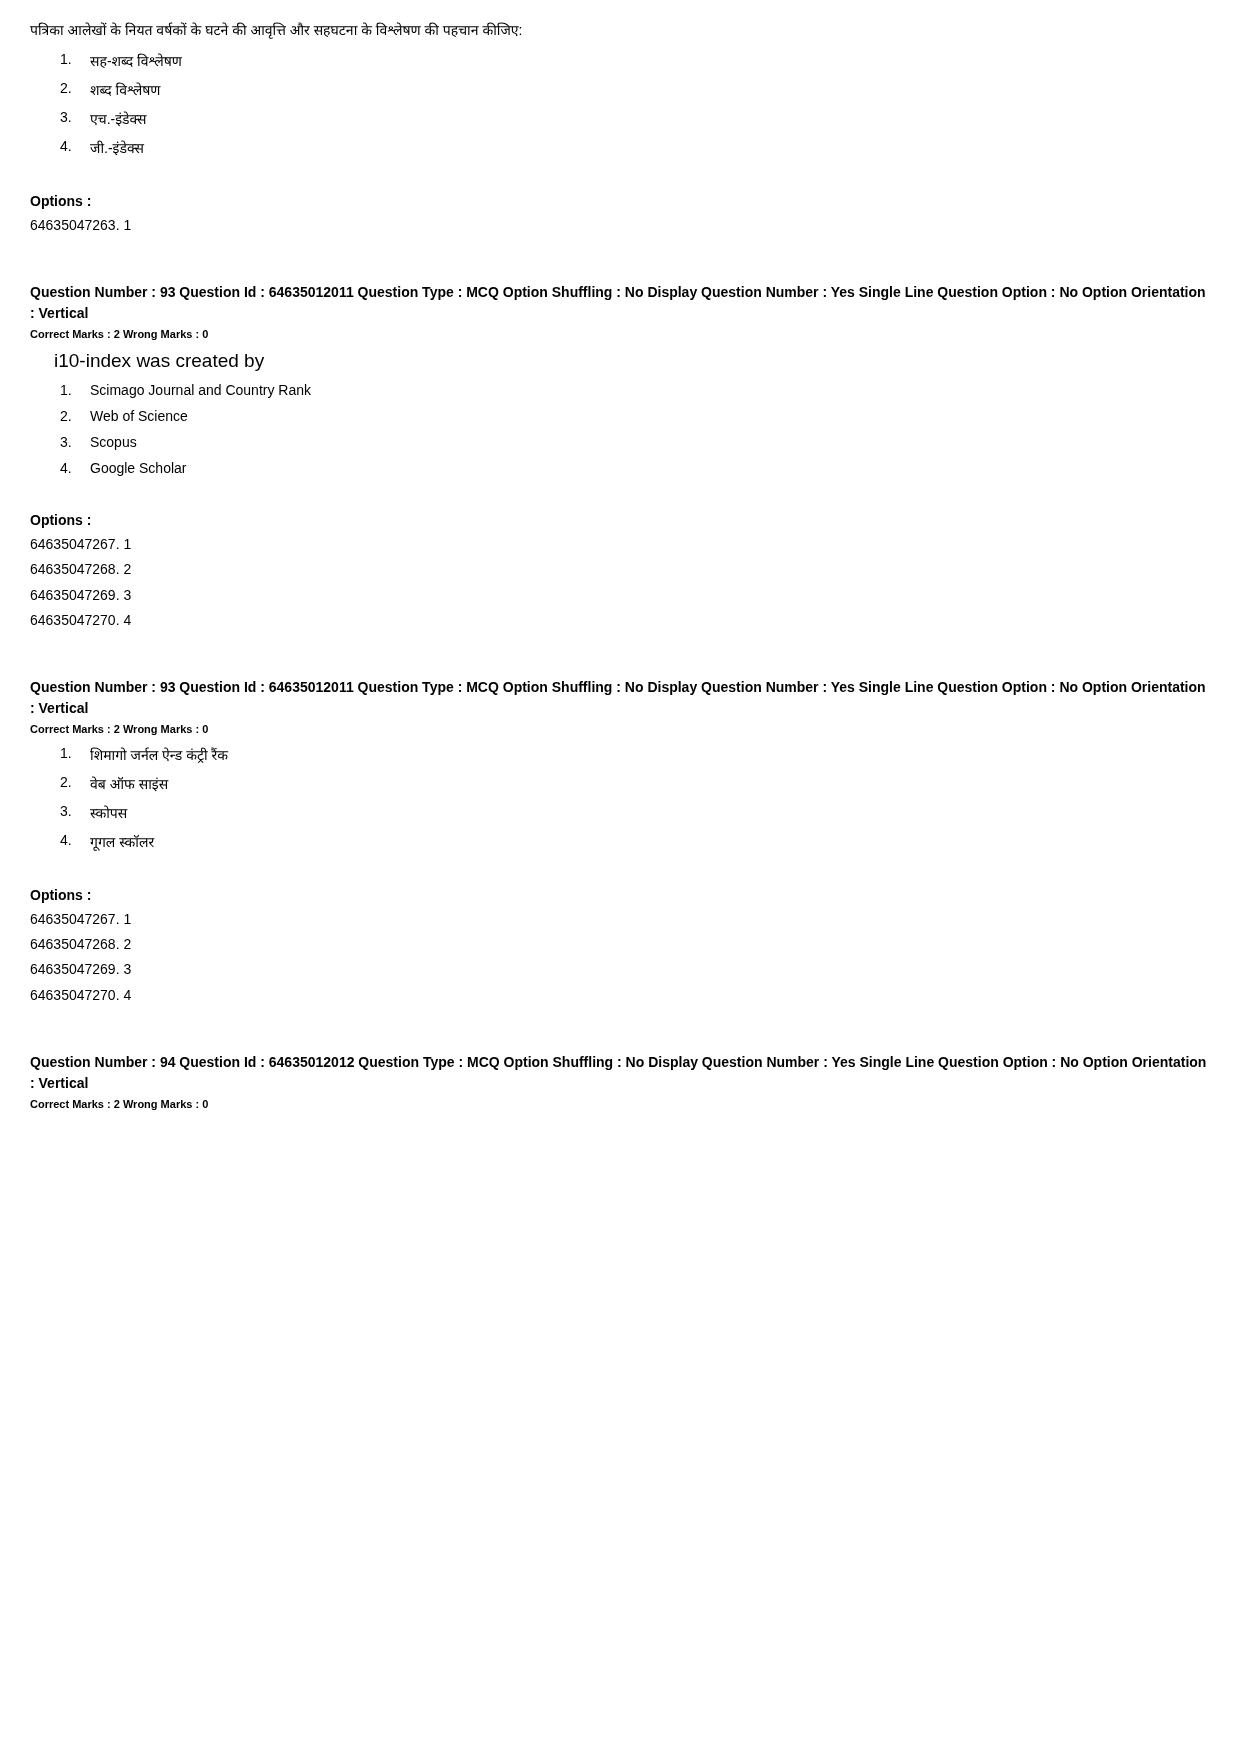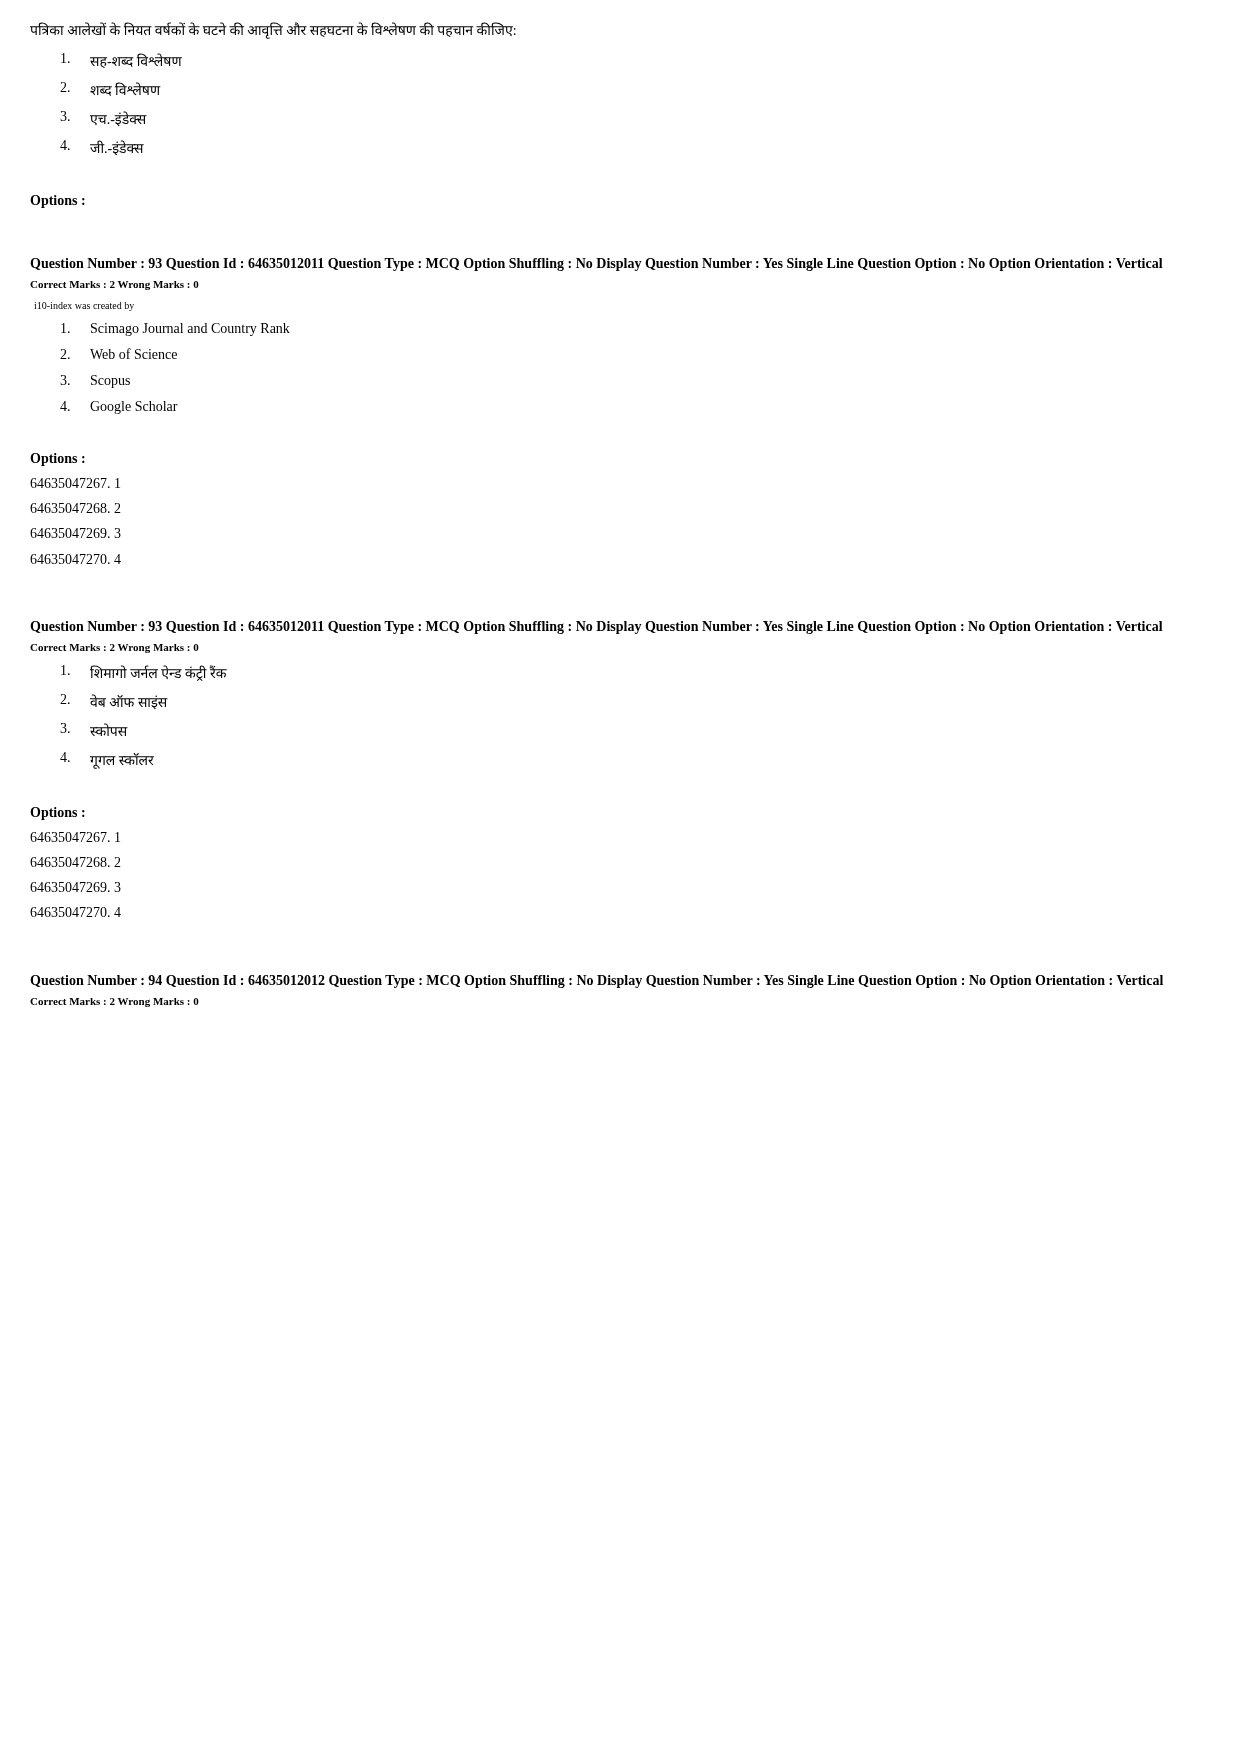--- a/index.html
+++ b/index.html
@@ -22,22 +22,23 @@
       margin-bottom: 4px;
       line-height: 1.5;
     }
     .correct-marks {
       font-weight: bold;
       font-size: 11px;
       margin-bottom: 10px;
     }
     .question-text {
       margin-bottom: 10px;
-      font-size: 10px;
+      font-size: 19px;
       padding-left: 4px;
+      margin-left: 20px;
     }
     .options-list {
       list-style: none;
       margin-left: 30px;
       margin-bottom: 14px;
     }
     .options-list li {
       margin-bottom: 10px;
       display: flex;
       align-items: flex-start;
@@ -56,21 +57,20 @@
     .options-codes {
       font-size: 14px;
       margin-bottom: 6px;
       line-height: 1.8;
     }
     .options-codes div {
       margin-bottom: 0;
     }
     .question-block {
       margin-bottom: 28px;
-      font-family: Liberation Serif, serif;
     }
     .separator {
       height: 16px;
     }
     .intro-text {
       font-size: 14px;
       margin-bottom: 12px;
       font-style: normal;
     }
   </style>
@@ -94,20 +94,21 @@
       <span>एच.-इंडेक्स</span>
     </li>
     <li>
       <span class="num">4.</span>
       <span>जी.-इंडेक्स</span>
     </li>
   </ul>
 
   <div class="options-label">Options :</div>
   <div class="options-codes">
+    <div>64635047263. 1</div>
   </div>
 </div>
 
 <div class="separator"></div>
 
 <div class="question-block">
   <div class="question-header">Question Number : 93  Question Id : 64635012011  Question Type : MCQ  Option Shuffling : No  Display Question Number : Yes  Single Line Question Option : No  Option Orientation : Vertical</div>
   <div class="correct-marks">Correct Marks : 2  Wrong Marks : 0</div>
   <div class="question-text">i10-index was created by</div>
 

